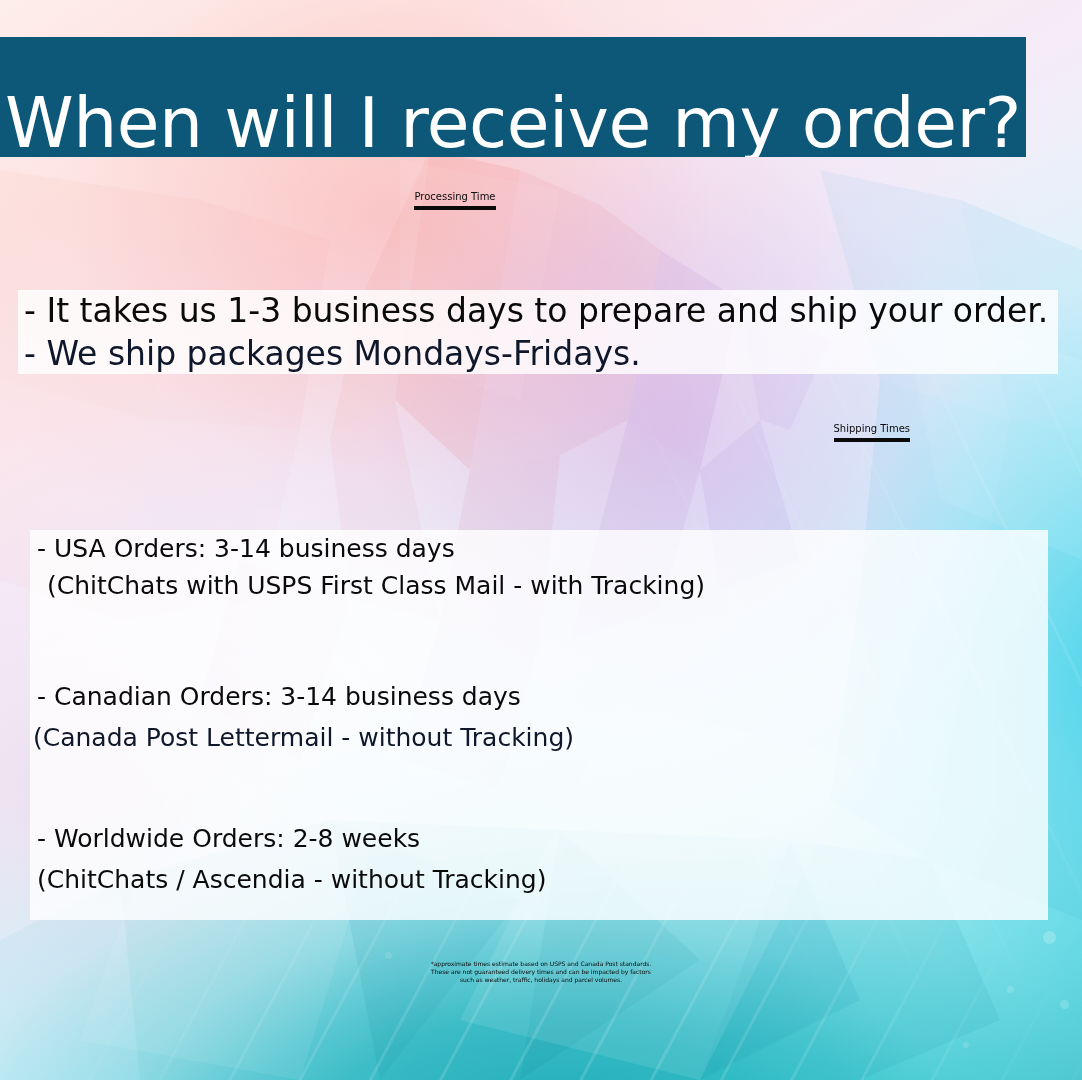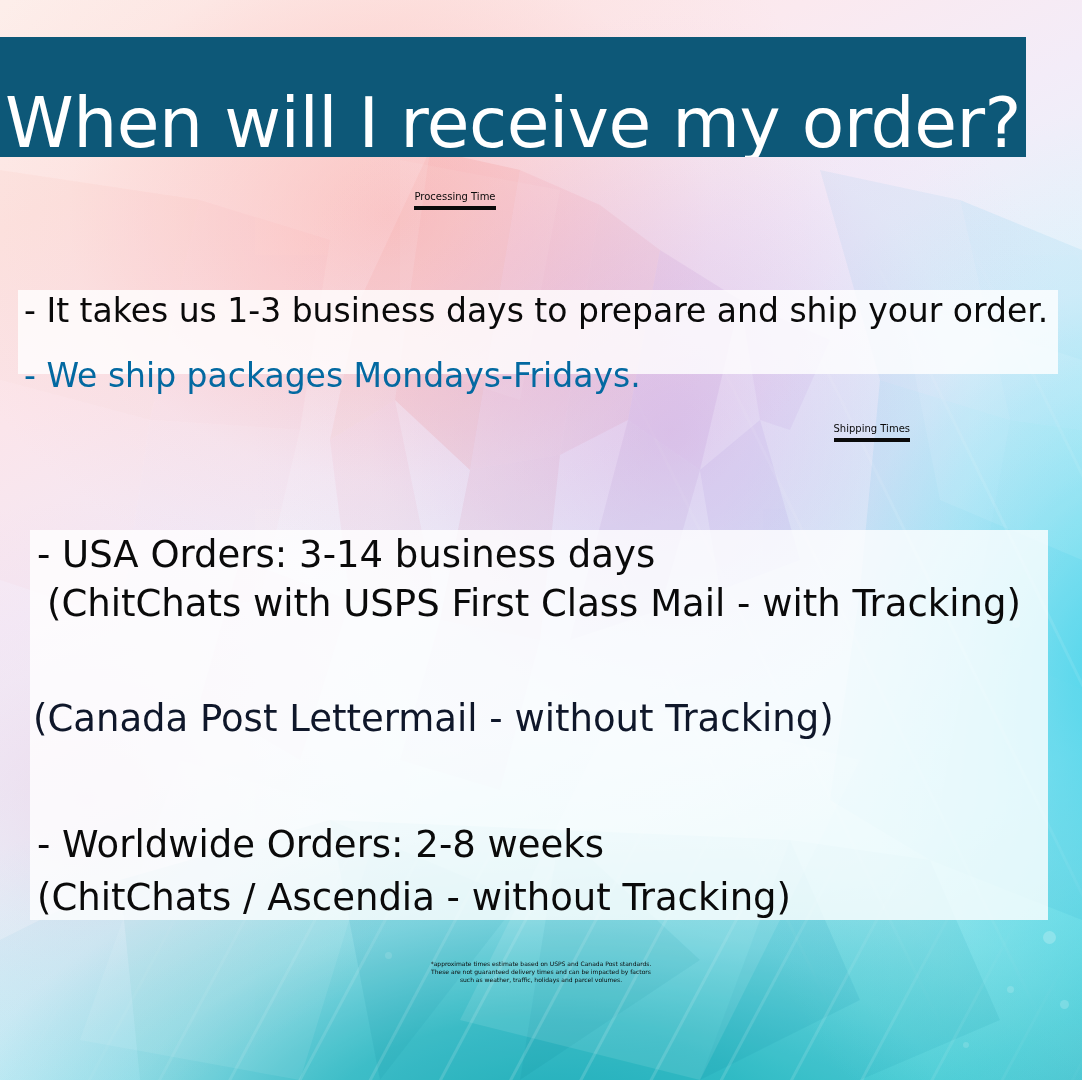--- a/index.html
+++ b/index.html
@@ -222,21 +222,21 @@
   #proc-line-1 { left: 24px; top: 294px; font-size: 33px; }
   #proc-line-2 { left: 24px; top: 337px; font-size: 33px; }
 
   
   .ship-group { position: absolute; }
   .ship-group .ship-main,
   .ship-group .ship-sub {
     color: #0a0a0a;
     font-family: "DejaVu Sans", sans-serif;
     font-weight: 400;
-    font-size: 37px;
+    font-size: 25px;
     line-height: 1;
     white-space: nowrap;
   }
   .ship-group .ship-sub { margin-top: 16px; }
 
   #ship-usa   { left: 37px; top: 536px; }
   #ship-usa   .ship-sub { margin-left: 10px; margin-top: 12px; }
 
   #ship-can   { left: 37px; top: 684px; }
   #ship-can   .ship-sub { margin-left: -4px; }
@@ -332,34 +332,35 @@
     <div id="header-title" style="color: rgb(255, 255, 255); font-size: 69.5px;">When will I receive my order?</div>
   </div>
 
   <div class="section-heading" id="heading-processing" style="color: rgb(10, 10, 10); font-size: 10px;">
     <span class="ul" style="border-bottom-color: rgb(10, 10, 10);">Processing Time</span>
   </div>
 
   <div class="text-panel" id="panel-processing" style="background: rgba(255, 255, 255, 0.8);"></div>
 
   <div class="body-line" id="proc-line-1" style="color: rgb(10, 10, 10);">- It takes us 1-3 business days to prepare and ship your order.</div>
-  <div class="body-line" id="proc-line-2" style="color: #0369a1; margin-top: 22px;">- We ship packages Mondays-Fridays.</div>
+  <div class="body-line" id="proc-line-2" style="color: #0f172a;">- We ship packages Mondays-Fridays.</div>
 
   <div class="section-heading" id="heading-shipping" style="color: rgb(10, 10, 10); font-size: 10px;">
     <span class="ul" style="border-bottom-color: rgb(10, 10, 10);">Shipping Times</span>
   </div>
 
   <div class="text-panel" id="panel-shipping" style="background: rgba(255, 255, 255, 0.8);"></div>
 
   <div class="ship-group" id="ship-usa">
     <div class="ship-main" style="color: rgb(10, 10, 10);">- USA Orders: 3-14 business days</div>
     <div class="ship-sub" style="color: rgb(10, 10, 10);">(ChitChats with USPS First Class Mail - with Tracking)</div>
   </div>
 
   <div class="ship-group" id="ship-can">
+    <div class="ship-main" style="color: rgb(10, 10, 10);">- Canadian Orders: 3-14 business days</div>
     <div class="ship-sub" style="color: #0f172a; text-align: right;">(Canada Post Lettermail - without Tracking)</div>
   </div>
 
   <div class="ship-group" id="ship-world">
     <div class="ship-main" style="color: rgb(10, 10, 10);">- Worldwide Orders: 2-8 weeks</div>
     <div class="ship-sub" style="color: rgb(10, 10, 10);">(ChitChats / Ascendia - without Tracking)</div>
   </div>
 
   <div id="footnote" style="color: rgb(10, 10, 10);">
     <div style="font-size: 6px;">*approximate times estimate based on USPS and Canada Post standards.</div>

